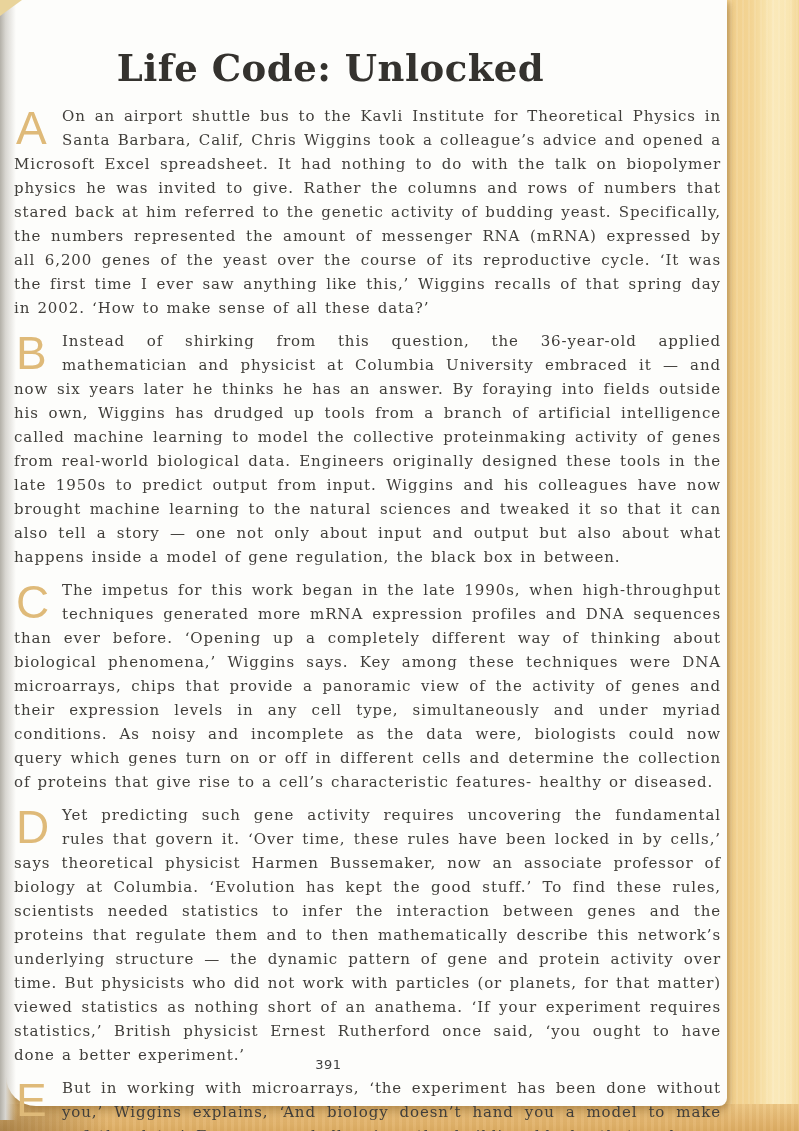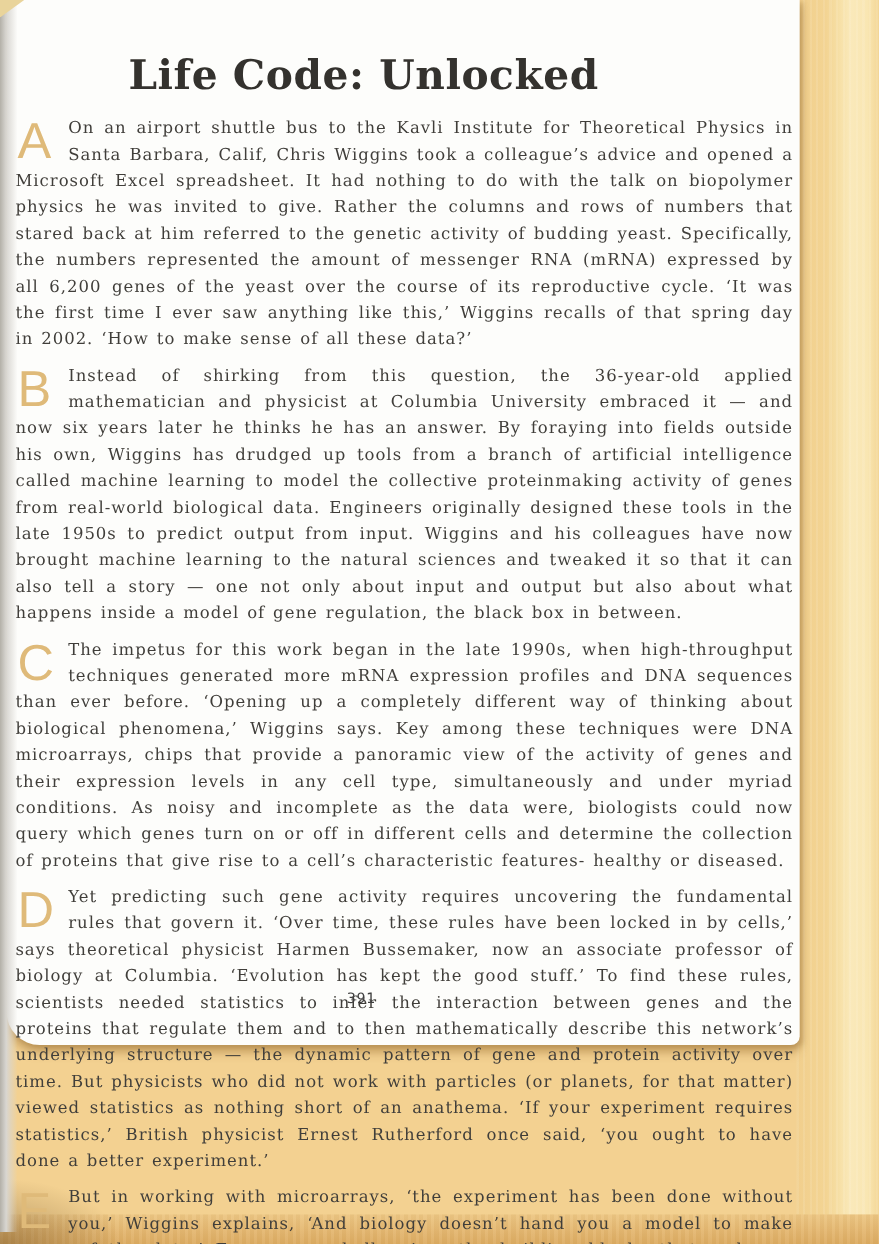--- a/index.html
+++ b/index.html
@@ -21,21 +21,21 @@
     background:
       repeating-linear-gradient(90deg, rgba(255,255,255,0.06) 0 3px, rgba(0,0,0,0.02) 3px 7px),
       linear-gradient(180deg,#edc682 0%,#e4b770 55%,#dcab61 100%);
   }
   .bottom-corner-shadow {
     position:absolute; left:0; bottom:0; width:110px; height:60px;
     background:radial-gradient(ellipse at 0% 100%, rgba(110,80,40,0.45) 0%, rgba(110,80,40,0) 70%);
   }
   
   .page {
-    position:absolute; left:6px; top:0; width:721px; height:950px;
+    position:absolute; left:6px; top:0; width:721px; height:1106px;
     background:#fdfdfb;
     border-radius:0 0 8px 30px;
     box-shadow:3px 2px 5px rgba(145,105,45,0.35), 0 7px 9px rgba(150,105,45,0.40);
   }
   
   .spine-shadow {
     position:absolute; left:0; top:0; width:16px; height:1120px; pointer-events:none;
     background:linear-gradient(90deg,#b3b0a8 0%,#d8d6d1 35%,rgba(250,250,248,0) 100%);
   }
   .corner-sliver {

